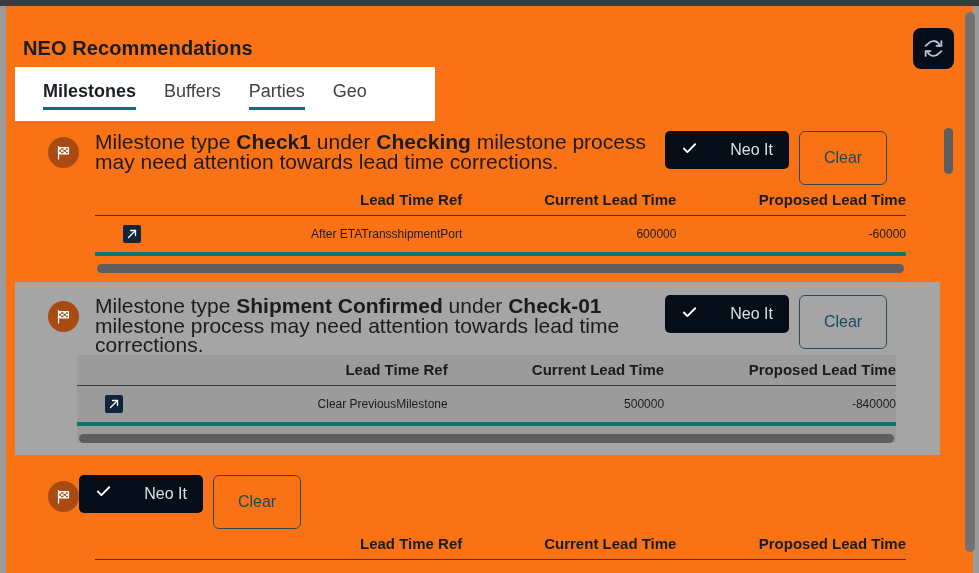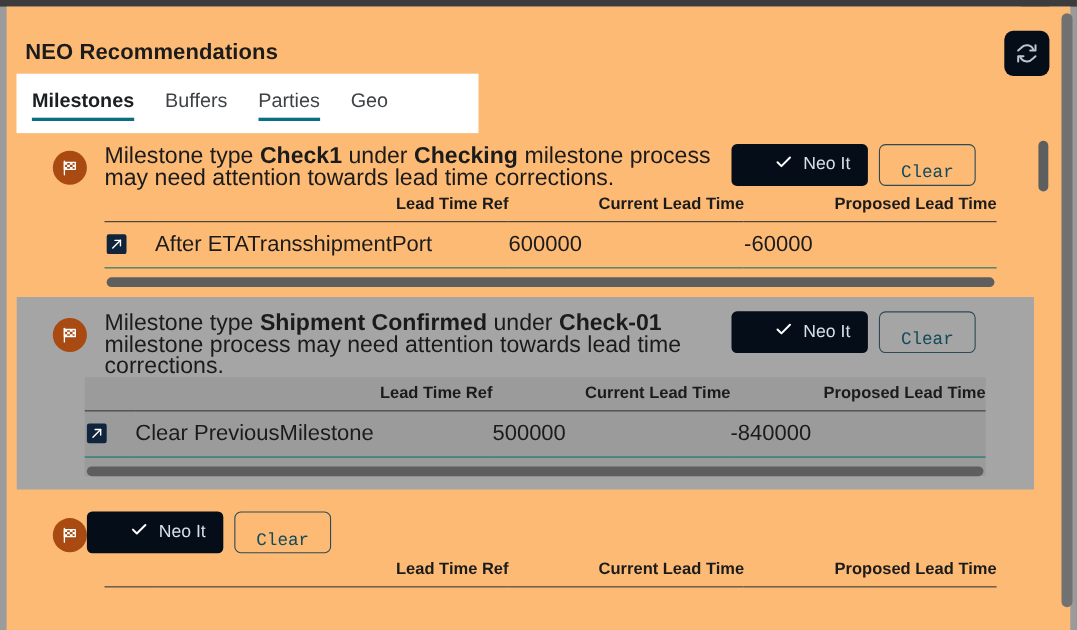--- a/index.html
+++ b/index.html
@@ -47,21 +47,21 @@
     border-radius: 50%;
     background: #8a8a8a;
   }
 
   
   .overlay {
     position: absolute;
     left: 6px; top: 6px;
     width: 967px;
     height: 567px;
-    background: #fdba74;
+    background: #f97316;
     box-sizing: border-box;
   }
 
   
   .panel-title {
     position: absolute;
     left: 17px; top: 31px;
     font-size: 20px;
     font-weight: bold;
     color: #1b1b1b;
@@ -96,21 +96,21 @@
   }
   .tab {
     position: relative;
     padding: 14px 0 9px 0;
     margin-right: 28px;
     font-size: 18px;
     color: #3f4245;
     cursor: pointer;
     white-space: nowrap;
   }
-  .tab:first-child { margin-left: 14px; }
+  .tab:first-child { margin-left: 28px; }
   .tab.active {
     font-weight: bold;
     color: #1c1f22;
   }
   .tab.underlined::after {
     content: "";
     position: absolute;
     left: 0; right: 0; bottom: 1px;
     height: 3px;
     background: #0b6e84;
@@ -180,34 +180,34 @@
     background: #040d18;
     color: #d7e2e8;
     border: none;
     border-radius: 5px;
     height: 38px;
     min-width: 124px;
     font-size: 16px;
     font-family: "Liberation Sans", sans-serif;
     display: inline-flex;
     align-items: center;
-    justify-content: flex-end;
+    justify-content: space-between;
     gap: 9px;
     cursor: pointer;
     padding: 0 16px;
   }
   .btn-clear {
     background: transparent;
     color: #134b5c;
     border: 1px solid #2c4a57;
     border-radius: 6px;
-    height: 38px;
+    height: 54px;
     min-width: 88px;
     font-size: 16px;
-    font-family: Liberation Mono, monospace;
+    font-family: Liberation Sans, sans-serif;
     cursor: pointer;
     padding: 16px 16px;
   }
 
   
   .table-wrap {
     margin-left: 80px;
     margin-right: 34px;
     position: relative;
   }
@@ -223,24 +223,25 @@
   }
   table.lt th {
     text-align: right;
     font-size: 15px;
     font-weight: bold;
     color: #1b1b1b;
     padding: 6px 0 7px 0;
     border-bottom: 1px solid #3a3a3a;
   }
   table.lt td {
-    font-size: 20px;
+    font-size: 12px;
     color: #1b1b1b;
     padding: 9px 0 9px 0;
-    border-bottom: 1px solid #0f766e;
+    border-bottom: 4px solid #0f766e;
+    text-align: right;
   }
   col.c-icon { width: 46px; }
   col.c-ref  { width: 42%; }
   col.c-cur  { width: 28%; }
   col.c-prop { width: 30%; }
 
   .row-icon {
     width: 18px; height: 18px;
     background: #10243c;
     border-radius: 2px;

